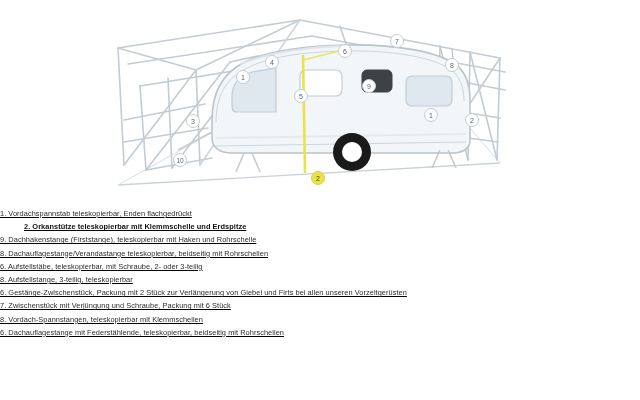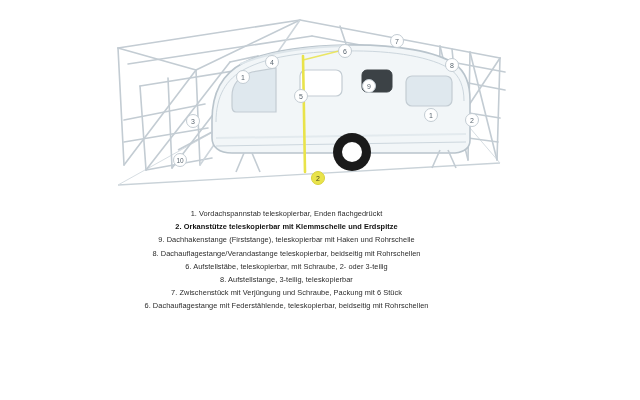--- a/index.html
+++ b/index.html
@@ -23,32 +23,33 @@
     left: 0;
     top: 0;
     width: 640px;
     height: 215px;
   }
   #legend {
     position: absolute;
     left: 0;
     top: 207px;
     width: 573px;
-    text-align: center;
+    text-decoration: underline;
   }
   .legend-line {
     font-size: 7.4px;
     line-height: 13.2px;
     color: #2b2b2b;
     letter-spacing: 0.05px;
     white-space: nowrap;
   }
   .legend-line.bold {
     font-weight: bold;
     color: #111111;
+    padding-left: 24px;
   }
 </style>
 </head>
 <body>
 
 <div id="page">
 
   <div id="diagram">
     <svg viewBox="0 0 640 215" width="640" height="215">
 
@@ -190,17 +191,19 @@
     </svg>
   </div>
 
   <div id="legend">
     <div class="legend-line">1. Vordachspannstab teleskopierbar, Enden flachgedrückt</div>
     <div class="legend-line bold">2. Orkanstütze teleskopierbar mit Klemmschelle und Erdspitze</div>
     <div class="legend-line">9. Dachhakenstange (Firststange), teleskopierbar mit Haken und Rohrschelle</div>
     <div class="legend-line">8. Dachauflagestange/Verandastange teleskopierbar, beidseitig mit Rohrschellen</div>
     <div class="legend-line">6. Aufstellstäbe, teleskopierbar, mit Schraube, 2- oder 3-teilig</div>
     <div class="legend-line">8. Aufstellstange, 3-teilig, teleskopierbar</div>
+    <div class="legend-line">6. Gestänge-Zwischenstück, Packung mit 2 Stück zur Verlängerung von Giebel und Firts bei allen unseren Vorzeltgerüsten</div>
     <div class="legend-line">7. Zwischenstück mit Verjüngung und Schraube, Packung mit 6 Stück</div>
+    <div class="legend-line">8. Vordach-Spannstangen, teleskopierbar mit Klemmschellen</div>
     <div class="legend-line">6. Dachauflagestange mit Federstählende, teleskopierbar, beidseitig mit Rohrschellen</div>
   </div>
 
 </div>
 
 </body></html>

